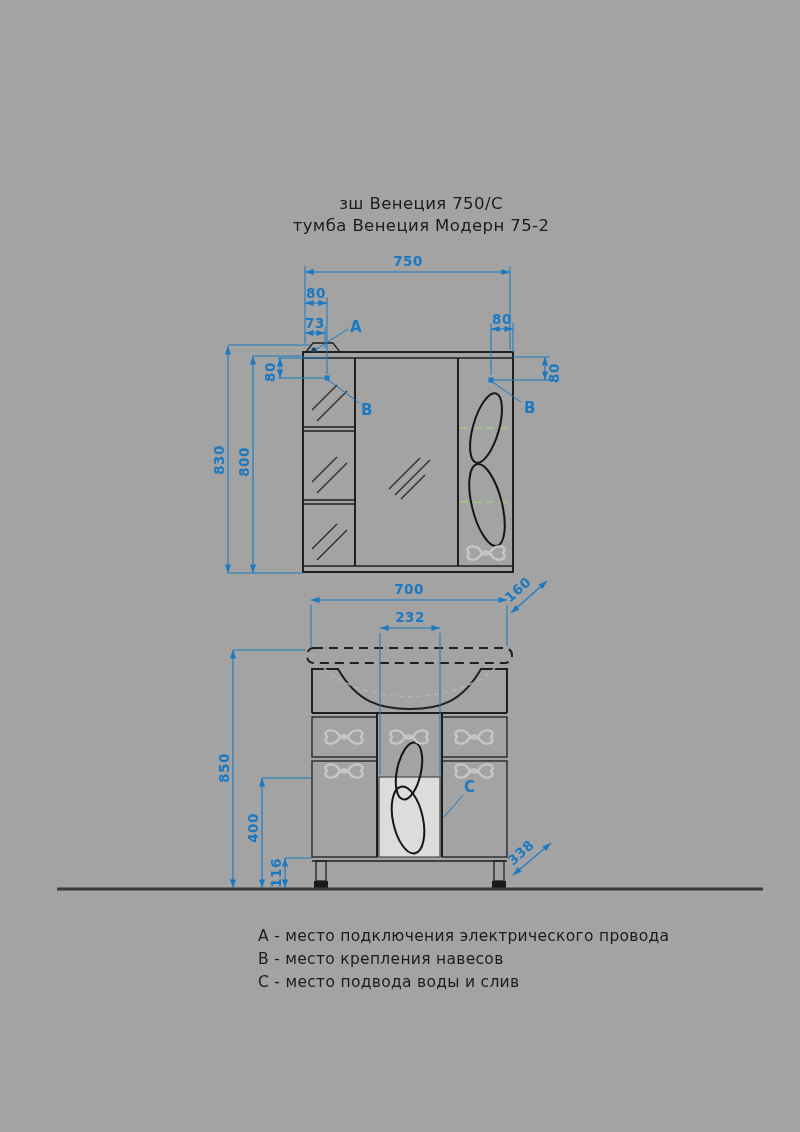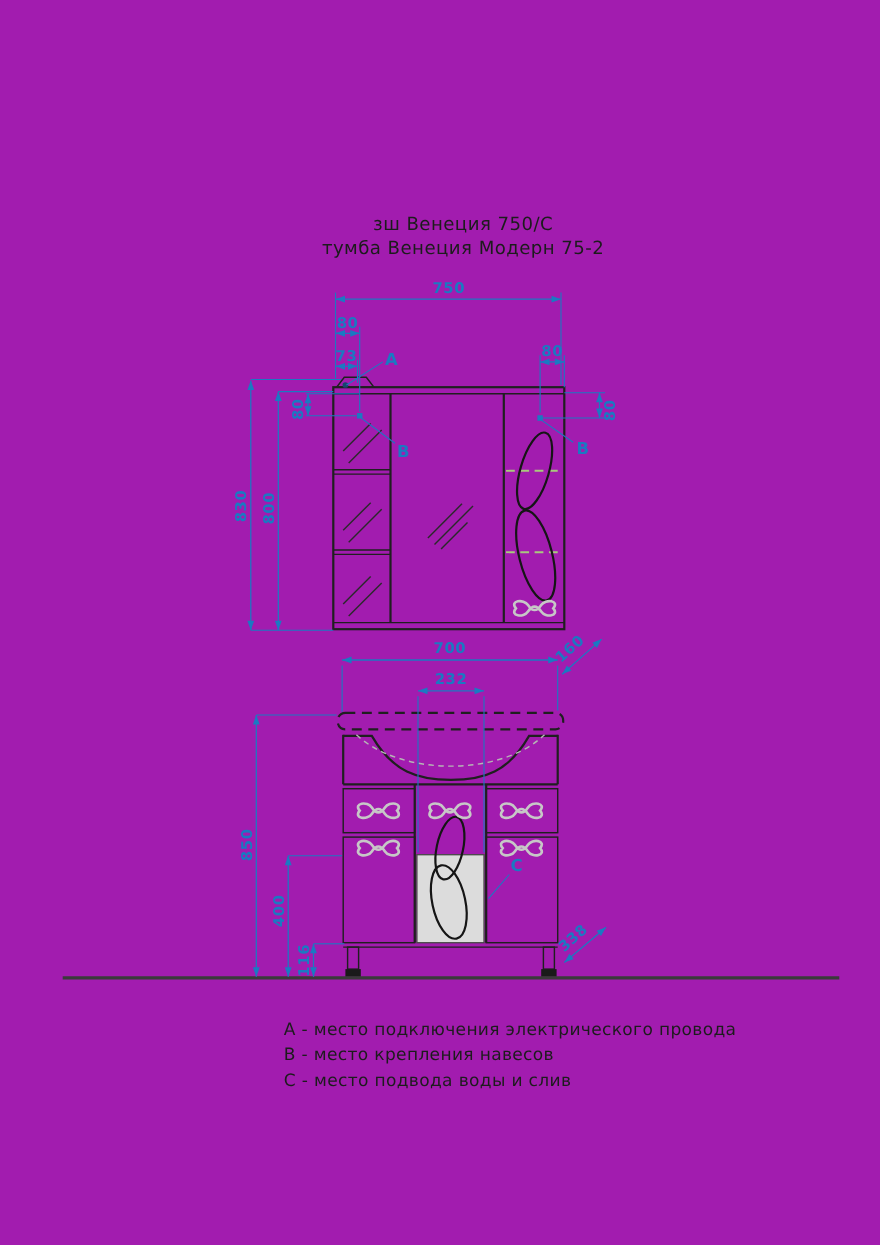--- a/index.html
+++ b/index.html
@@ -1,16 +1,16 @@
 <!DOCTYPE html>
 <html><head>
 <meta charset="utf-8">
 <style>
   html,body{margin:0;padding:0;background:#fff;}
-  .page{position:relative;width:800px;height:1132px;background:#a21caf;overflow:hidden;
+  .page{position:relative;width:800px;height:1132px;background:#a3a3a3;overflow:hidden;
         font-family:"DejaVu Sans",sans-serif;}
   svg{position:absolute;left:0;top:0;}
   
   .k  {stroke:#1f1f1f;stroke-width:2;fill:none;}
   .k1 {stroke:#1f1f1f;stroke-width:1.3;fill:none;}
   .hatch{stroke:#2a2a2a;stroke-width:1.3;fill:none;}
   .grn{stroke:#a9c97e;stroke-width:1.7;fill:none;stroke-dasharray:8 5;}
   .orn{stroke:#c7c7c7;stroke-width:2.4;fill:none;}
   .swirl{stroke:#151515;stroke-width:2;fill:none;}
   .gray-dash{stroke:#b5b5b5;stroke-width:1.3;fill:none;stroke-dasharray:5 4;}

